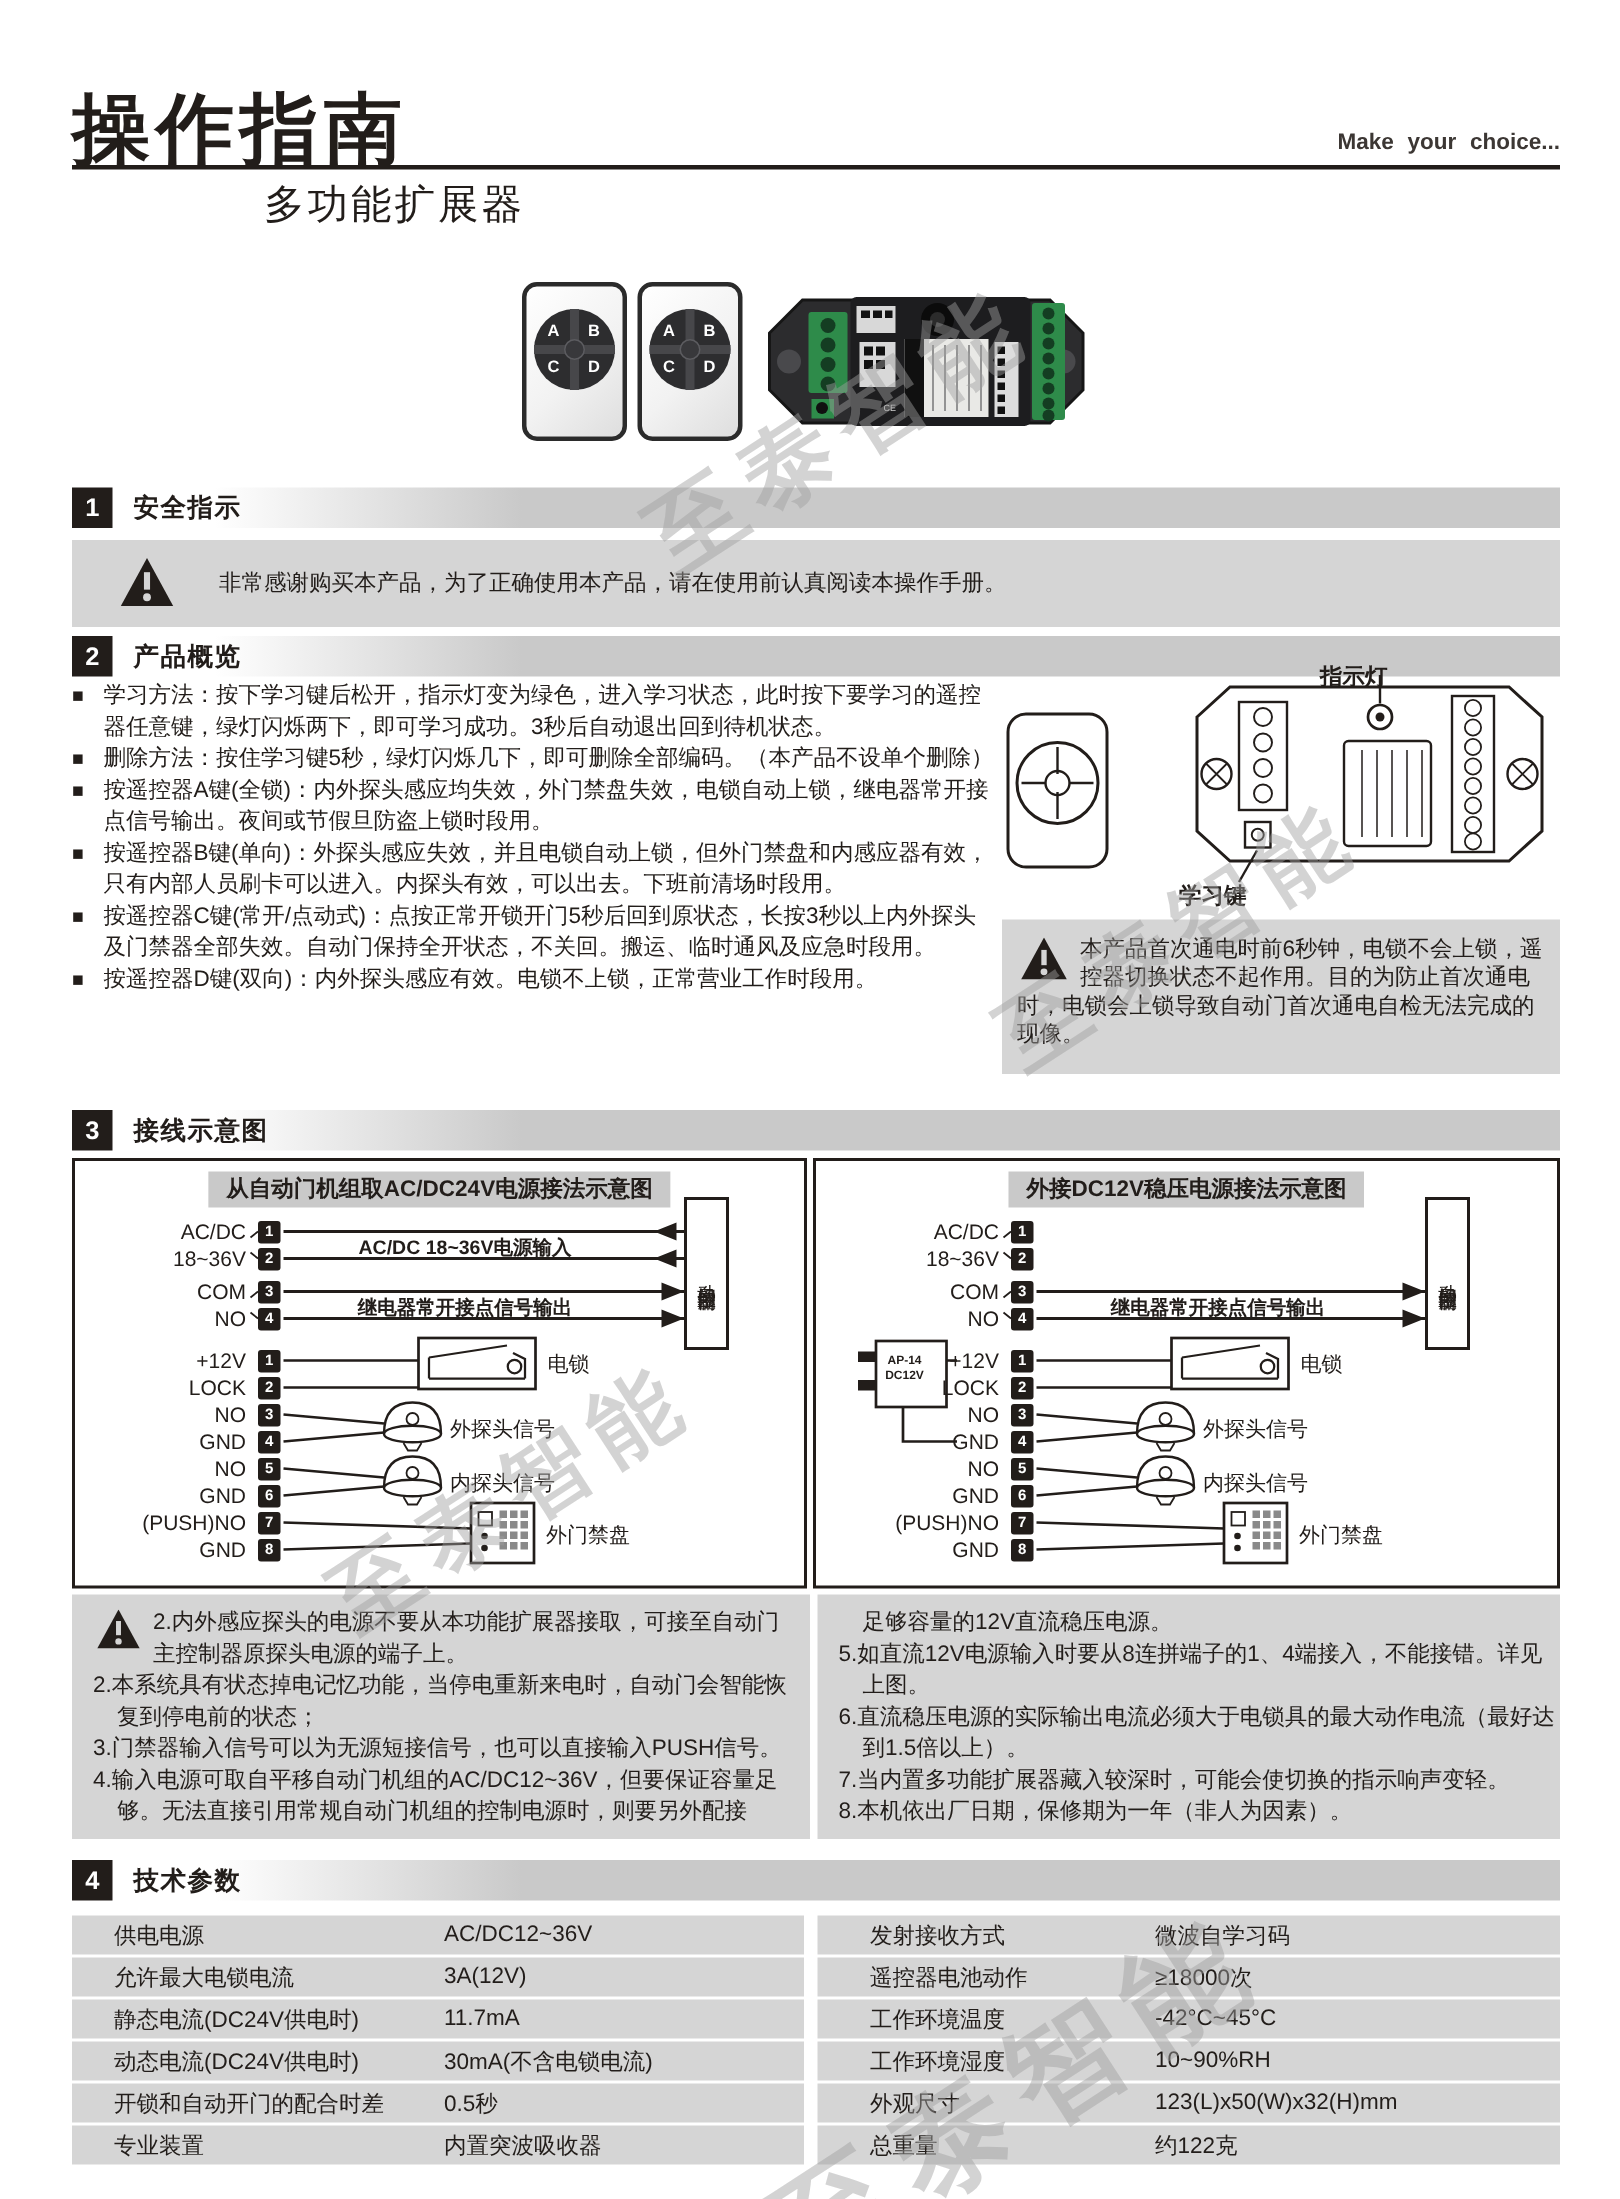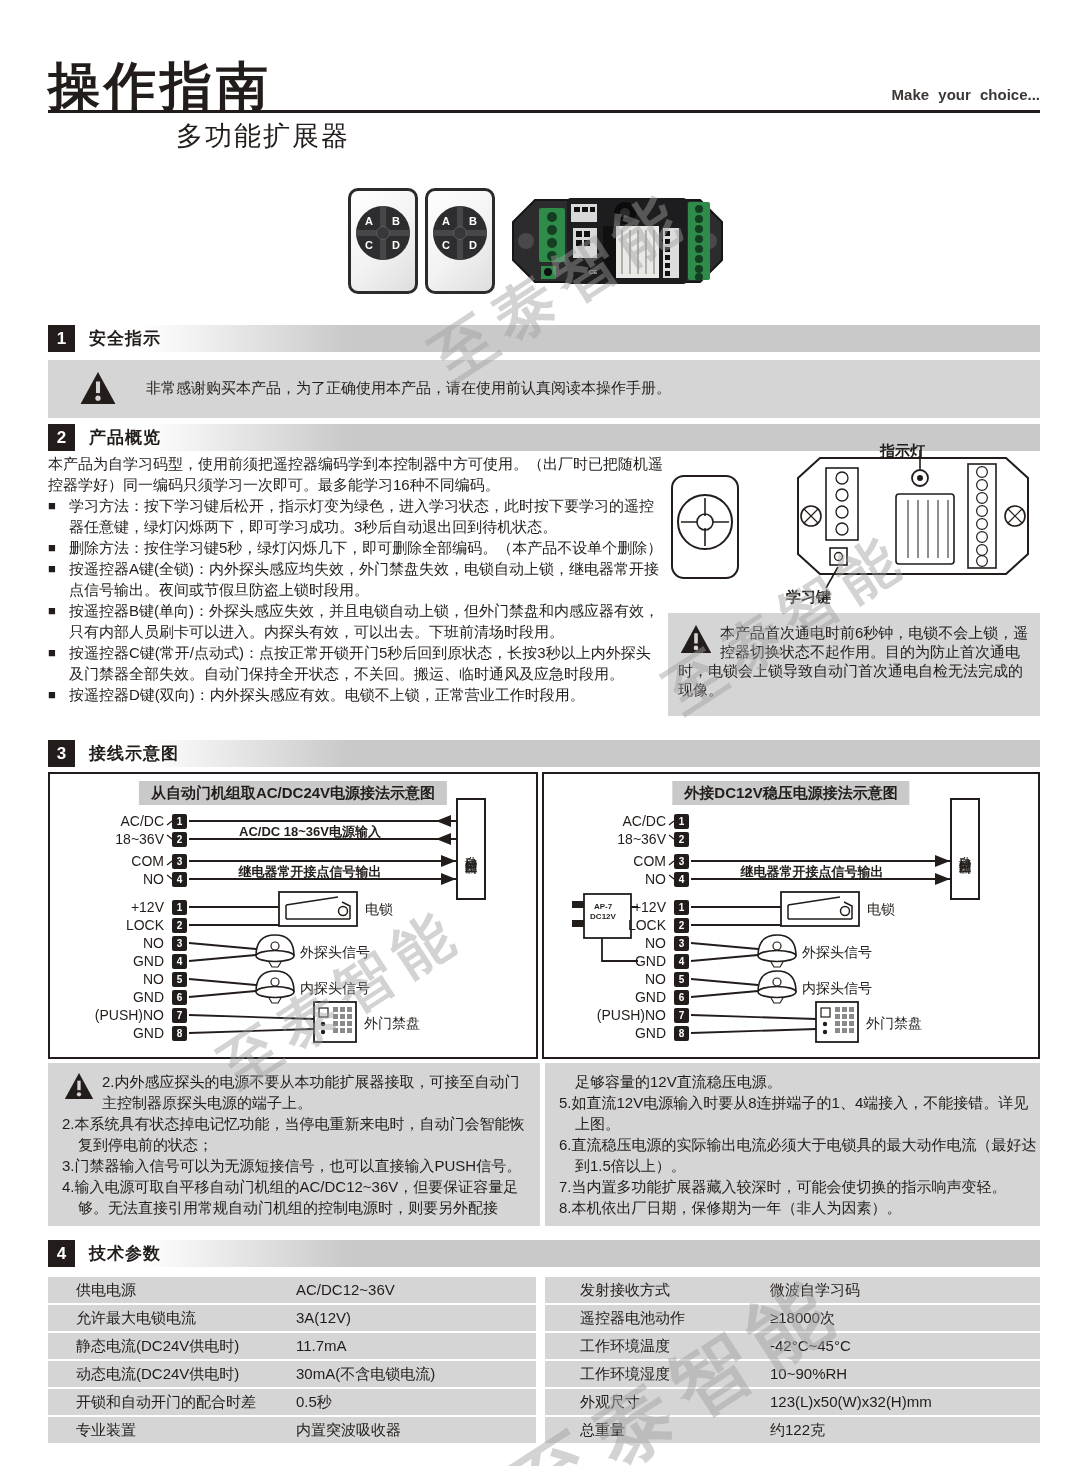--- a/index.html
+++ b/index.html
@@ -148,21 +148,20 @@
     </svg>
     <div style="position:absolute;left:98px;top:19px;font-size:15px;">非常感谢购买本产品，为了正确使用本产品，请在使用前认真阅读本操作手册。</div>
   </div>
 
   <div class="shead" style="top:424px;">
     <span class="snum">2</span>
     <span class="stitle">产品概览</span>
   </div>
 
   <div style="position:absolute;left:48px;top:453px;width:615px;">
-    <p class="para">本产品为自学习码型，使用前须把遥控器编码学到本控制器中方可使用。（出厂时已把随机遥控器学好）同一编码只须学习一次即可。最多能学习16种不同编码。</p>
     <div class="blt">
       <span class="mk">■</span>
       <span>学习方法：按下学习键后松开，指示灯变为绿色，进入学习状态，此时按下要学习的遥控器任意键，绿灯闪烁两下，即可学习成功。3秒后自动退出回到待机状态。</span></div>
     <div class="blt">
       <span class="mk">■</span>
       <span>删除方法：按住学习键5秒，绿灯闪烁几下，即可删除全部编码。（本产品不设单个删除）</span></div>
     <div class="blt">
       <span class="mk">■</span>
       <span>按遥控器A键(全锁)：内外探头感应均失效，外门禁盘失效，电锁自动上锁，继电器常开接点信号输出。夜间或节假旦防盗上锁时段用。</span></div>
     <div class="blt">
@@ -368,21 +367,21 @@
         <rect x="291" y="247" width="5" height="5" fill="#8a8a8a"></rect>
           <rect x="298" y="247" width="5" height="5" fill="#8a8a8a"></rect>
           <rect x="305" y="247" width="5" height="5" fill="#8a8a8a"></rect>
         <rect x="291" y="254" width="5" height="5" fill="#8a8a8a"></rect>
           <rect x="298" y="254" width="5" height="5" fill="#8a8a8a"></rect>
           <rect x="305" y="254" width="5" height="5" fill="#8a8a8a"></rect>
       </g>
     </svg>
     <div class="dtitle">外接DC12V稳压电源接法示意图</div>
     <div class="adp">
-      <div>AP-7</div>
+      <div>AP-14</div>
       <div>DC12V</div>
     </div>
     <div class="dl dlr" style="left:26px;top:38px;width:96px;">AC/DC</div>
     <div class="dl dlr" style="left:26px;top:56px;width:96px;">18~36V</div>
     <div class="dl dlr" style="left:26px;top:78px;width:96px;">COM</div>
     <div class="dl dlr" style="left:26px;top:96px;width:96px;">NO</div>
     <span class="term" style="left:130px;top:40px;">1</span>
     <span class="term" style="left:130px;top:58px;">2</span>
     <span class="term" style="left:130px;top:80px;">3</span>
     <span class="term" style="left:130px;top:98px;">4</span>

